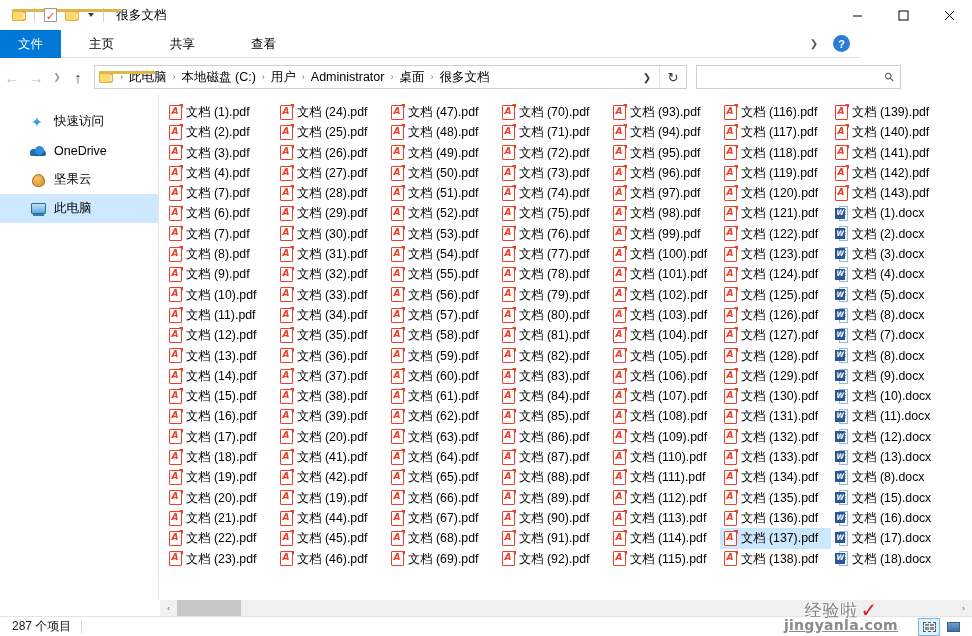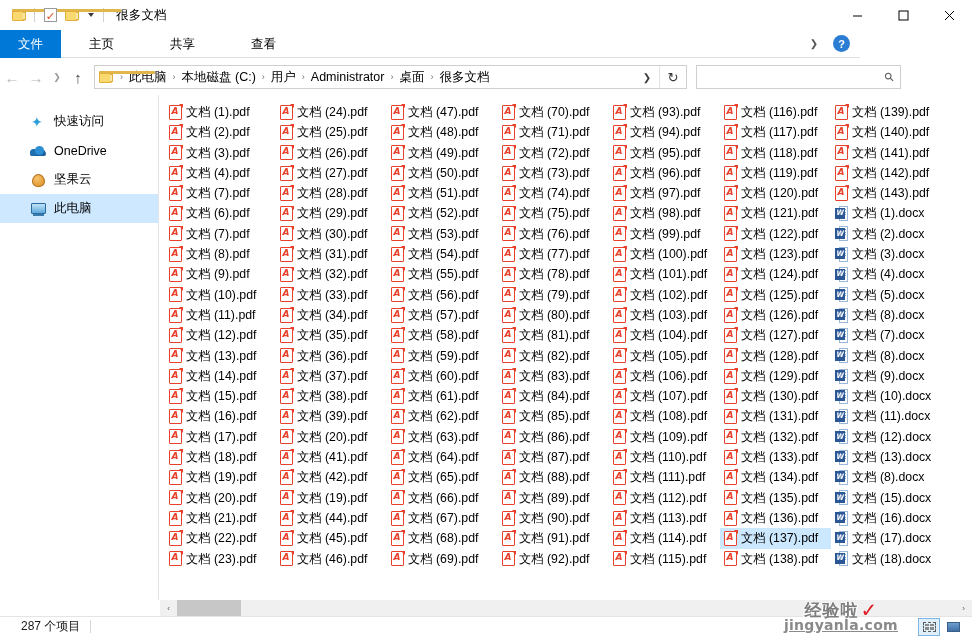--- a/index.html
+++ b/index.html
@@ -281,21 +281,21 @@
     background: #c7c7c7;
   }
 
   
   .statusbar {
     position: absolute; top: 616px; left: 0; width: 972px; height: 20px;
     background: #fff; border-top: 1px solid #e4e4e4;
     display: flex; align-items: center;
   }
   .status-text {
-    font-size: 12px; color: #1a1a1a; padding-left: 12px; white-space: nowrap; margin-left: 9px;
+    font-size: 12px; color: #1a1a1a; padding-left: 12px; white-space: nowrap;
   }
   .status-div { width: 1px; height: 13px; background: #d6d6d6; margin-left: 10px; }
   .viewmodes { margin-left: auto; display: flex; gap: 2px; padding-right: 8px; }
   .vm-btn {
     width: 22px; height: 18px; display: flex; align-items: center;
     justify-content: center; position: relative;
   }
   .vm-btn.active { border: 1px solid #7db5e6; background: #dff0fb; }
   .vm-tiles {
     width: 13px; height: 10px; border: 1px dashed #5a5a5a;
@@ -309,21 +309,21 @@
   }
 
   
   .watermark {
     position: absolute; right: 74px; bottom: 3px;
     display: flex; flex-direction: column; align-items: center;
     pointer-events: none; user-select: none;
   }
   .wm-row { display: flex; align-items: flex-end; gap: 2px; }
   .wm-cn {
-    font-size: 17px; font-weight: bold; color: #7d7d7d;
+    font-size: 17px; font-weight: normal; color: #7d7d7d;
     letter-spacing: 1px; line-height: 1;
     -webkit-text-stroke: 1px #ffffff;
     paint-order: stroke fill;
     text-shadow: 0 0 1px #fff, 1px 1px 0 #fff, -1px 1px 0 #fff;
     font-family: "DejaVu Sans", sans-serif;
   }
   .wm-check {
     font-size: 20px; color: #e01b24; font-weight: bold; line-height: .9;
     font-family: "DejaVu Sans", sans-serif;
   }

